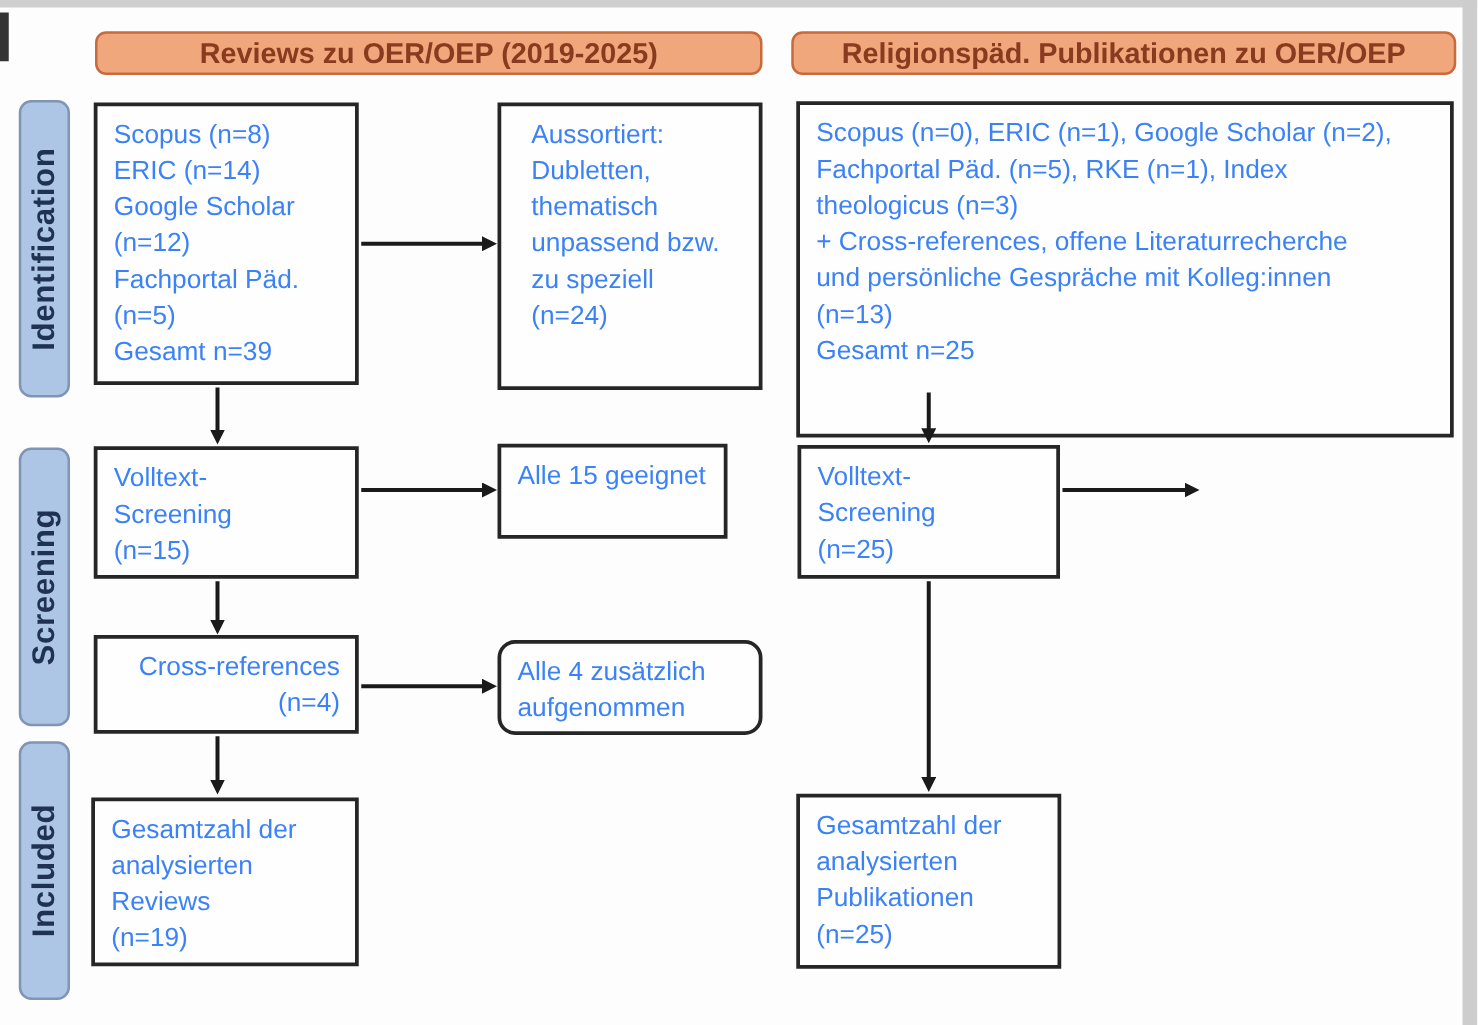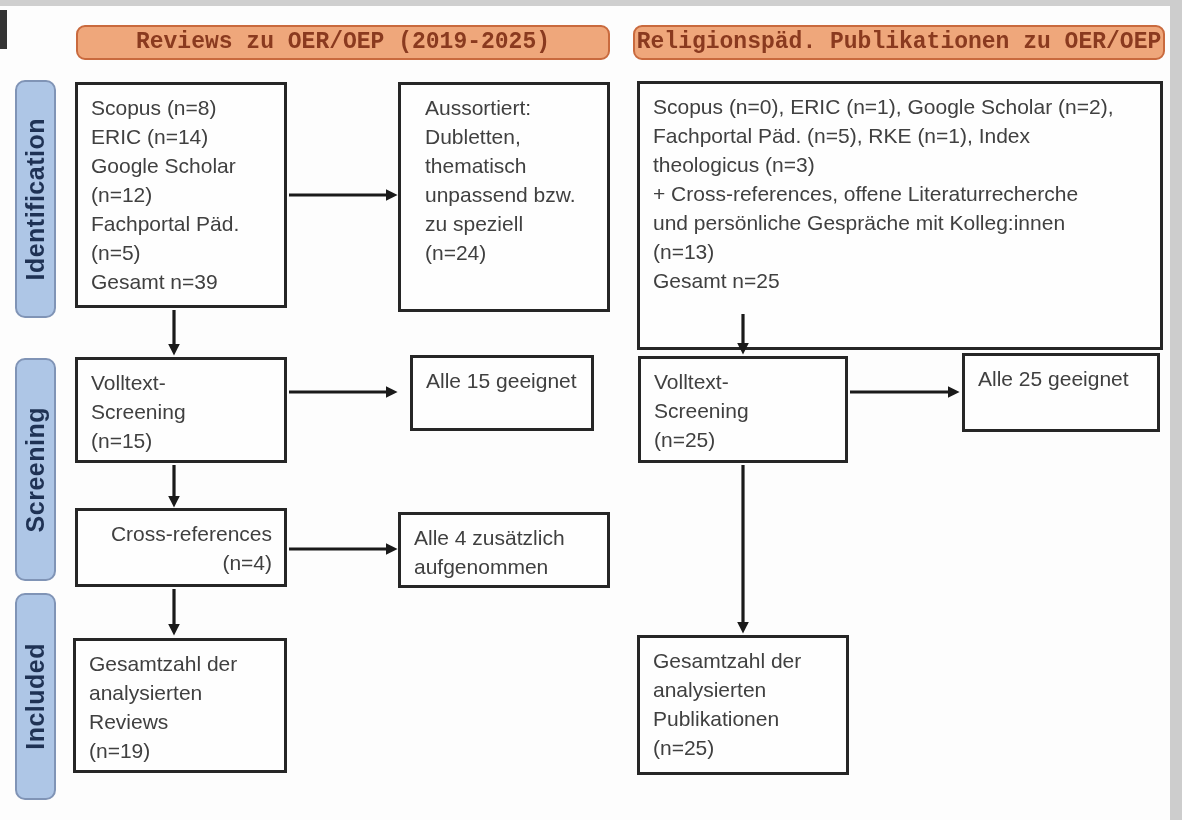--- a/index.html
+++ b/index.html
@@ -10,48 +10,47 @@
   
   .edge-top{position:absolute;left:0;top:0;width:1182px;height:6px;background:#cfcfcf;}
   .edge-right{position:absolute;left:1170px;top:0;width:12px;height:820px;background:#cdcdcd;}
   .edge-dash{position:absolute;left:0;top:10px;width:7px;height:39px;background:#343434;}
 
   .hdr{
     position:absolute;height:35px;box-sizing:border-box;
     background:#efa77b;border:2px solid #c96a3e;border-radius:9px;
     color:#8a3a1f;font-weight:bold;font-size:23px;line-height:31px;text-align:center;
     white-space:nowrap;
-    font-family:Liberation Mono, monospace;
   }
   .hdr-left{left:76px;top:25px;width:534px;}
   .hdr-right{left:633px;top:25px;width:532px;}
 
   .phase{
     position:absolute;left:15px;width:41px;box-sizing:border-box;
     background:#aec6e6;border:2px solid #8094b6;border-radius:10px;
     color:#1f3254;font-weight:bold;font-size:25px;
     display:flex;align-items:center;justify-content:center;
   }
   .phase span{writing-mode:vertical-rl;transform:rotate(180deg);letter-spacing:.5px;}
   .phase-id{top:80px;height:238px;}
   .phase-scr{top:358px;height:223px;}
   .phase-inc{top:593px;height:207px;}
 
   .nbox{
     position:absolute;box-sizing:border-box;background:#fefefe;
-    border:3px solid #262626;color:#404040;
+    border:3px solid #262626;color:#3b82f6;
     font-size:21px;line-height:29px;white-space:pre-line;
     padding:8px 12px 4px 13px;
   }
   .b-id-left   {left:75px; top:82px; width:212px;height:226px;}
   .b-excluded  {left:398px;top:82px; width:212px;height:230px;padding-left:24px;}
   .b-ft-left   {left:75px; top:357px;width:212px;height:106px;}
-  .b-el-left   {left:398px;top:355px;width:184px;height:76px;margin-left:12px;}
+  .b-el-left   {left:398px;top:355px;width:184px;height:76px;}
   .b-crossref  {left:75px; top:508px;width:212px;height:79px;text-align:right;}
-  .b-cr-added  {left:398px;top:512px;width:212px;height:76px;}
+  .b-cr-added  {left:398px;top:512px;width:212px;height:76px;border-radius:14px;}
   .b-inc-left  {left:73px; top:638px;width:214px;height:135px;}
   .b-id-right  {left:637px;top:81px; width:526px;height:269px;}
   .b-ft-right  {left:638px;top:356px;width:210px;height:107px;}
   .b-el-right  {left:962px;top:353px;width:198px;height:79px;}
   .b-inc-right {left:637px;top:635px;width:212px;height:140px;}
 
   .arrows{position:absolute;left:0;top:0;width:1182px;height:820px;pointer-events:none;}
 </style>
 </head>
 <body>
@@ -104,21 +103,20 @@
   <div class="nbox b-id-right">Scopus (n=0), ERIC (n=1), Google Scholar (n=2),
 Fachportal Päd. (n=5), RKE (n=1), Index
 theologicus (n=3)
 + Cross-references, offene Literaturrecherche
 und persönliche Gespräche mit Kolleg:innen
 (n=13)
 Gesamt n=25</div>
   <div class="nbox b-ft-right">Volltext-
 Screening
 (n=25)</div>
-  <div class="nbox b-el-right">Alle 25 geeignet</div>
   <div class="nbox b-inc-right">Gesamtzahl der
 analysierten
 Publikationen
 (n=25)</div>
 
   <svg class="arrows" viewBox="0 0 1182 820" xmlns="http://www.w3.org/2000/svg">
     <defs>
       <marker id="ah" viewBox="0 0 10 10" refX="2" refY="5" markerWidth="12" markerHeight="12" orient="auto" markerUnits="userSpaceOnUse">
         <path d="M0,0 L10,5 L0,10 z" fill="#1a1a1a"></path>
       </marker>

